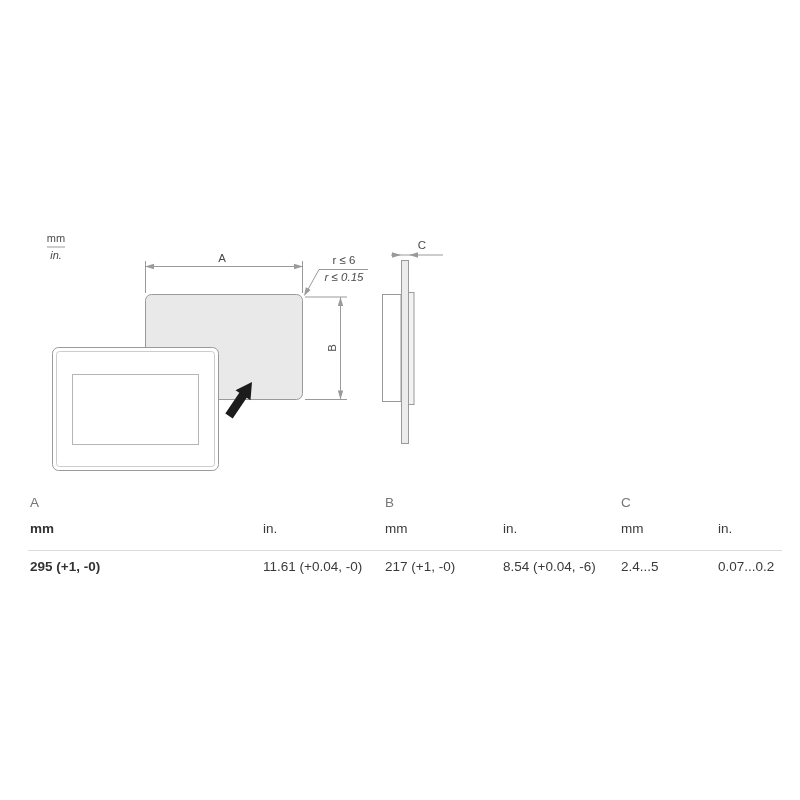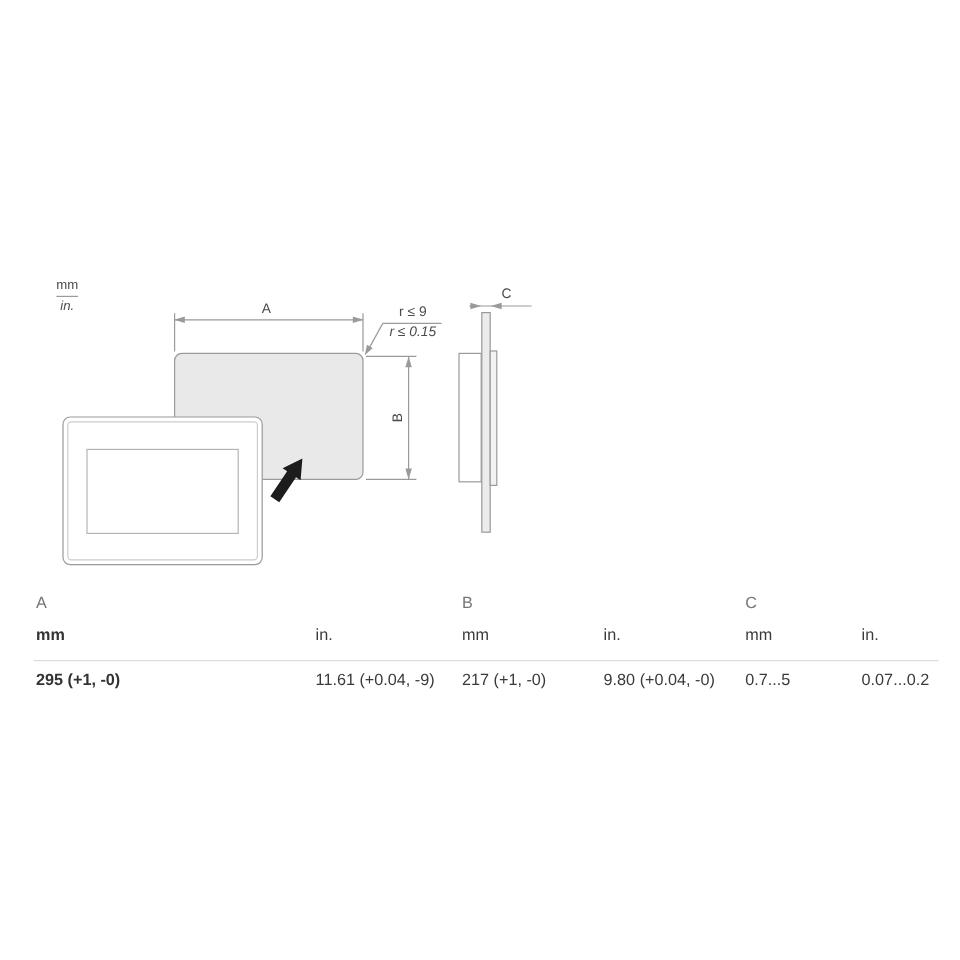--- a/index.html
+++ b/index.html
@@ -99,39 +99,39 @@
 
   <div class="lbl" style="left:40px;top:223px;width:32px;font-size:11px;">mm</div>
   <div class="lbl italic" style="left:40px;top:240px;width:32px;font-size:11px;">in.</div>
 
   <div class="lbl" style="left:200px;top:243px;width:44px;">A</div>
 
   <div class="lbl dim-b">B</div>
 
   <div class="lbl" style="left:409px;top:230px;width:26px;">C</div>
 
-  <div class="lbl" style="left:320px;top:245px;width:48px;">r ≤ 9</div>
+  <div class="lbl" style="left:320px;top:245px;width:48px;">r ≤ 6</div>
   <div class="lbl italic" style="left:320px;top:262px;width:48px;">r ≤ 0.15</div>
 
   <div>
 
     <div class="tcell tgroup" style="left:30px;top:486px;">A</div>
     <div class="tcell tgroup" style="left:385px;top:486px;">B</div>
     <div class="tcell tgroup" style="left:621px;top:486px;">C</div>
 
     <div class="tcell bold" style="left:30px;top:512px;">mm</div>
     <div class="tcell" style="left:263px;top:512px;">in.</div>
     <div class="tcell" style="left:385px;top:512px;">mm</div>
     <div class="tcell" style="left:503px;top:512px;">in.</div>
     <div class="tcell" style="left:621px;top:512px;">mm</div>
     <div class="tcell" style="left:718px;top:512px;">in.</div>
 
     <div class="divider"></div>
 
     <div class="tcell bold" style="left:30px;top:550px;">295 (+1, -0)</div>
-    <div class="tcell" style="left:263px;top:550px;">11.61 (+0.04, -9)</div>
+    <div class="tcell" style="left:263px;top:550px;">11.61 (+0.04, -0)</div>
     <div class="tcell" style="left:385px;top:550px;">217 (+1, -0)</div>
-    <div class="tcell" style="left:503px;top:550px;">9.80 (+0.04, -0)</div>
-    <div class="tcell" style="left:621px;top:550px;">0.7...5</div>
+    <div class="tcell" style="left:503px;top:550px;">8.54 (+0.04, -6)</div>
+    <div class="tcell" style="left:621px;top:550px;">2.4...5</div>
     <div class="tcell" style="left:718px;top:550px;">0.07...0.2</div>
   </div>
 
 </div>
 
 </body></html>

